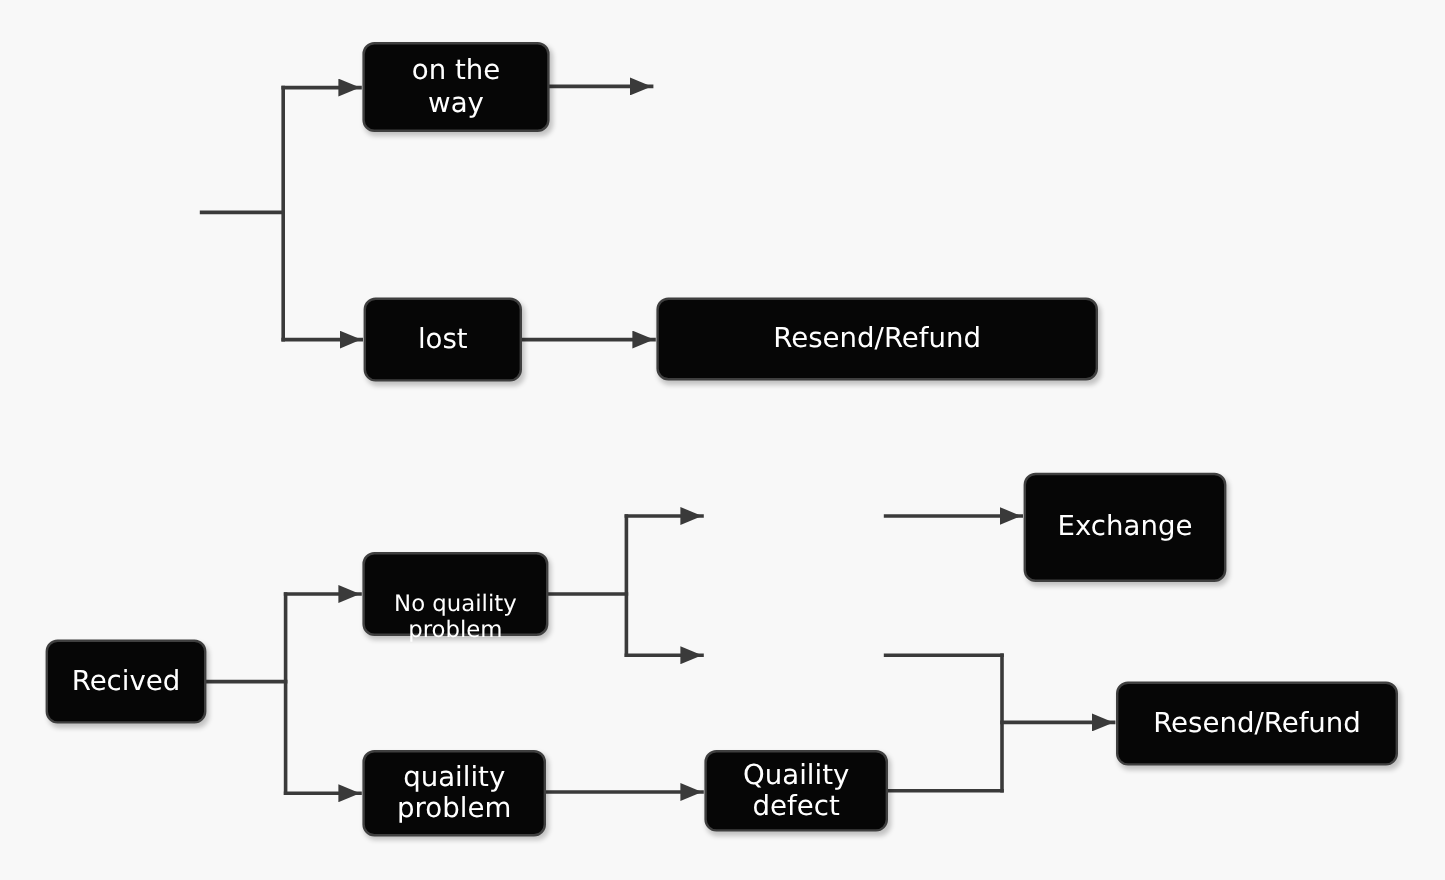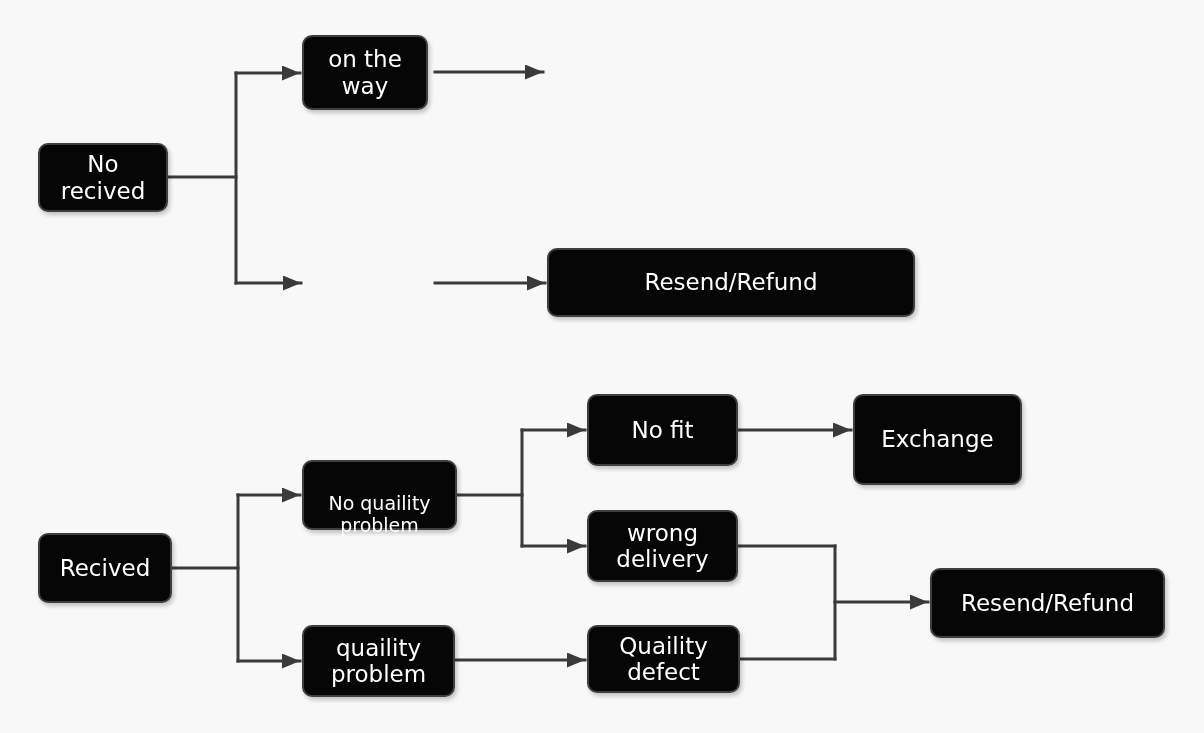--- a/index.html
+++ b/index.html
@@ -83,58 +83,50 @@
 
     <path class="edge" d="M738 430 H851" marker-end="url(#arrow)"></path>
     <path class="edge" d="M455 660 H585" marker-end="url(#arrow)"></path>
 
     <path class="edge" d="M738 546 H835"></path>
     <path class="edge" d="M740 659 H835"></path>
     <path class="edge" d="M835 546 V659"></path>
     <path class="edge" d="M835 602 H928" marker-end="url(#arrow)"></path>
   </svg>
 
-  <div class="node" style="left:38px; top:143px; width:130px; height:69px">
-    <span class="label">No
-recived</span>
-  </div>
 
-  <div class="node" style="left:302px; top:35px; width:126px; height:75px">
+  <div class="node" style="left:302px; top:35px; width:156px; height:75px">
     <span class="label">on the
 way</span>
   </div>
 
 
+  <div class="node" style="left:303px; top:248px; width:132px; height:70px">
+    <span class="label">lost</span>
+  </div>
 
   <div class="node" style="left:547px; top:248px; width:368px; height:69px">
     <span class="label">Resend/Refund</span>
   </div>
 
   <div class="node" style="left:38px; top:533px; width:134px; height:70px">
     <span class="label">Recived</span>
   </div>
 
   <div class="node small" style="left:302px; top:460px; width:155px; height:70px">
     <span class="label">No quaility
 problem</span>
   </div>
 
   <div class="node" style="left:302px; top:625px; width:153px; height:72px">
     <span class="label">quaility
 problem</span>
   </div>
 
-  <div class="node" style="left:587px; top:394px; width:151px; height:72px">
-    <span class="label">No fit</span>
-  </div>
 
-  <div class="node" style="left:587px; top:510px; width:151px; height:72px">
-    <span class="label">wrong
-delivery</span>
-  </div>
 
   <div class="node" style="left:587px; top:625px; width:153px; height:68px">
     <span class="label">Quaility
 defect</span>
   </div>
 
   <div class="node" style="left:853px; top:394px; width:169px; height:91px">
     <span class="label">Exchange</span>
   </div>
 

